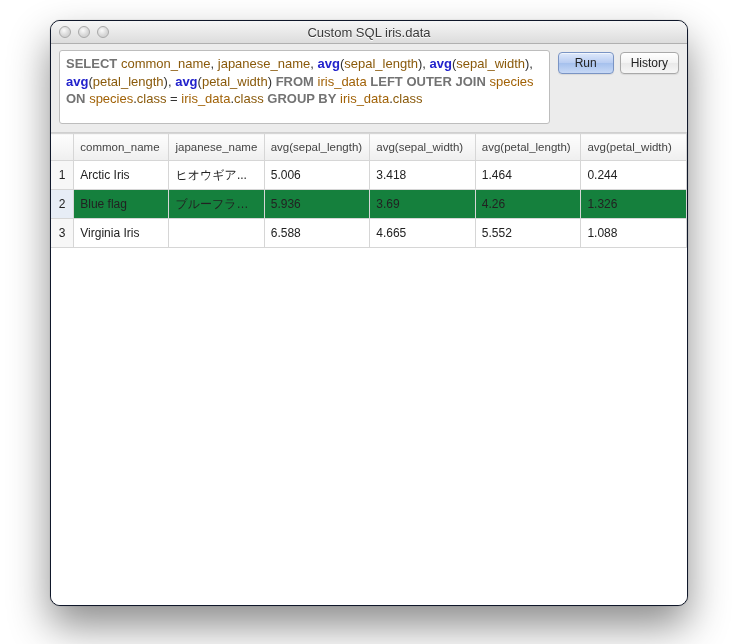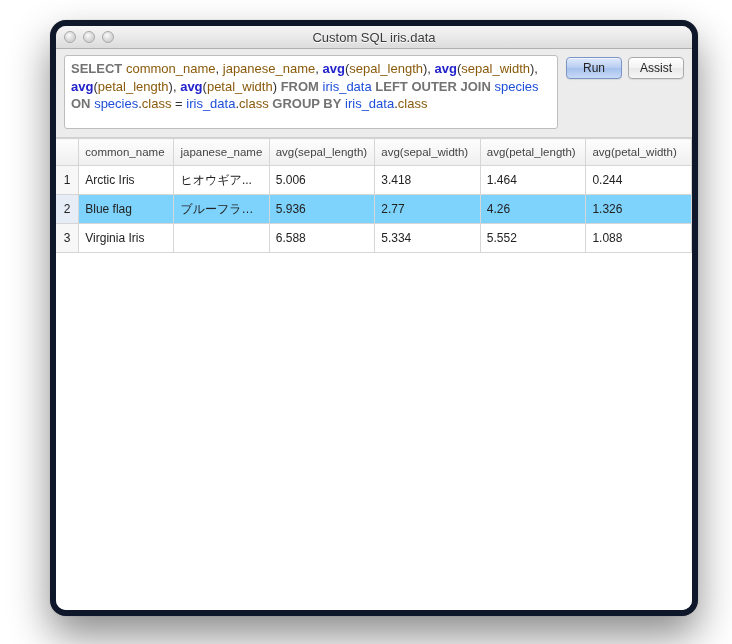--- a/index.html
+++ b/index.html
@@ -10,25 +10,25 @@
     background: transparent;
     font-family: "Lucida Grande", "Helvetica Neue", Arial, sans-serif;
     font-size: 13px;
   }
   .shadow-wrap {
     position: absolute;
     left: 50px;
     top: 20px;
     width: 636px;
     height: 584px;
-    border-radius: 16px;
+    border-radius: 10px;
     box-shadow: 0 20px 40px rgba(0,0,0,0.45), 0 0 1px rgba(0,0,0,0.4);
     background: #ededed;
     overflow: hidden;
-    border: 6px solid #0f172a;
+    border: 1px solid #0f172a;
   }
   .titlebar {
     height: 22px;
     background: linear-gradient(to bottom, #f6f6f6 0%, #dcdcdc 100%);
     border-bottom: 1px solid #b0b0b0;
     display: flex;
     align-items: center;
     position: relative;
   }
   .traffic {
@@ -69,21 +69,21 @@
     padding: 4px 6px 6px 6px;
     font-size: 13px;
     line-height: 1.35;
     color: #333;
     height: 62px;
     overflow: hidden;
   }
   .kw { color: #737373; font-weight: bold; }
   .col { color: #8a5a0b; }
   .fn { color: #2222cc; font-weight: bold; }
-  .tbl { color: #1d4ed8; }
+  .tbl { color: #a16207; }
   .buttons {
     display: flex;
     flex-direction: column;
     gap: 6px;
     padding-top: 2px;
   }
   .btn-row {
     display: flex;
     gap: 6px;
   }
@@ -139,21 +139,21 @@
     background: #f7f7f7;
     color: #555;
   }
   thead .rownum {
     background: linear-gradient(to bottom, #fdfdfd, #efefef);
   }
   .col-common { width: 92px; }
   .col-jp { width: 92px; }
   .col-num { width: 102px; }
   tbody tr.selected td {
-    background: #7dd3fc;
+    background: #15803d;
   }
   tbody tr.selected td.rownum {
     background: #e7edf6;
   }
 </style>
 </head>
 <body>
 
 <div class="shadow-wrap">
 
@@ -164,21 +164,21 @@
       <div class="tl-btn"></div>
     </div>
     <div class="title">Custom SQL iris.data</div>
   </div>
 
   <div class="toolbar">
     <div class="sql-box" id="sqlbox"><span class="kw">SELECT</span><span> </span><span class="col">common_name</span><span>, </span><span class="col">japanese_name</span><span>, </span><span class="fn">avg</span><span>(</span><span class="col">sepal_length</span><span>), </span><span class="fn">avg</span><span>(</span><span class="col">sepal_width</span><span>), </span><span class="fn">avg</span><span>(</span><span class="col">petal_length</span><span>), </span><span class="fn">avg</span><span>(</span><span class="col">petal_width</span><span>) </span><span class="kw">FROM</span><span> </span><span class="tbl">iris_data</span><span> </span><span class="kw">LEFT OUTER JOIN</span><span> </span><span class="tbl">species</span><span> </span><span class="kw">ON</span><span> </span><span class="tbl">species</span><span>.</span><span class="col">class</span><span> = </span><span class="tbl">iris_data</span><span>.</span><span class="col">class</span><span> </span><span class="kw">GROUP BY</span><span> </span><span class="tbl">iris_data</span><span>.</span><span class="col">class</span></div>
     <div class="buttons">
       <div class="btn-row">
         <button class="mac-btn default">Run</button>
-        <button class="mac-btn">Assist</button>
+        <button class="mac-btn">History</button>
       </div>
     </div>
   </div>
 
   <div class="content">
     <table class="data">
       <colgroup>
         <col class="rownum">
         <col class="col-common">
         <col class="col-jp">
@@ -206,30 +206,30 @@
             <td>5.006</td>
             <td>3.418</td>
             <td>1.464</td>
             <td>0.244</td>
           </tr>
           <tr class="selected">
             <td class="rownum">2</td>
             <td>Blue flag</td>
             <td>ブルーフラッグ</td>
             <td>5.936</td>
-            <td>2.77</td>
+            <td>3.69</td>
             <td>4.26</td>
             <td>1.326</td>
           </tr>
           <tr>
             <td class="rownum">3</td>
             <td>Virginia Iris</td>
             <td></td>
             <td>6.588</td>
-            <td>5.334</td>
+            <td>4.665</td>
             <td>5.552</td>
             <td>1.088</td>
           </tr>
         </tbody>
     </table>
   </div>
 
 </div>
 
 </body></html>

